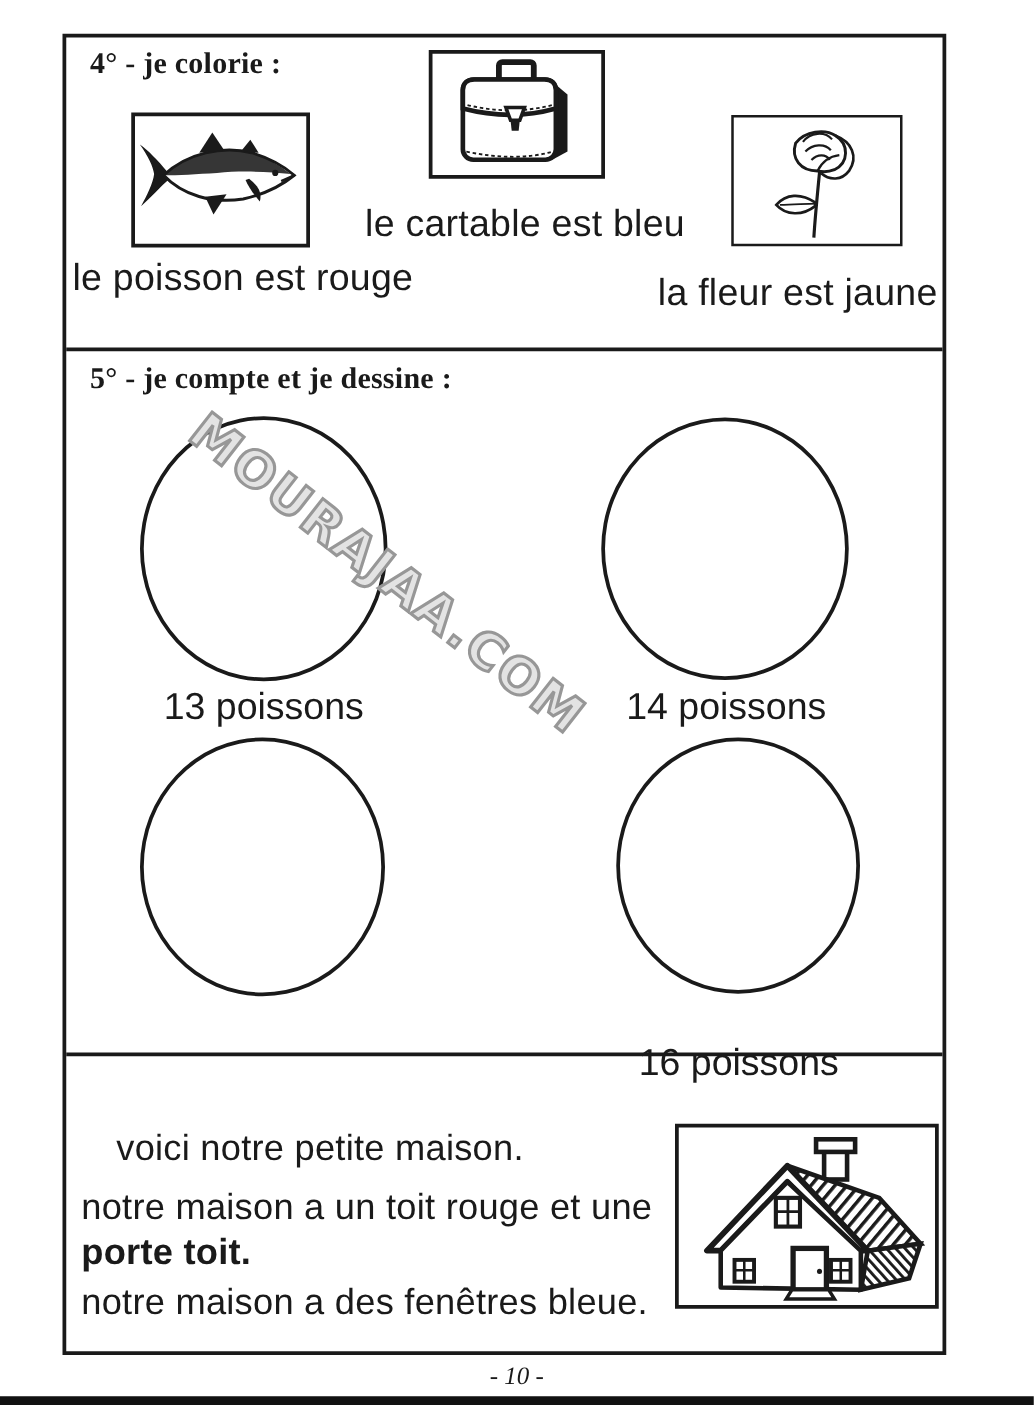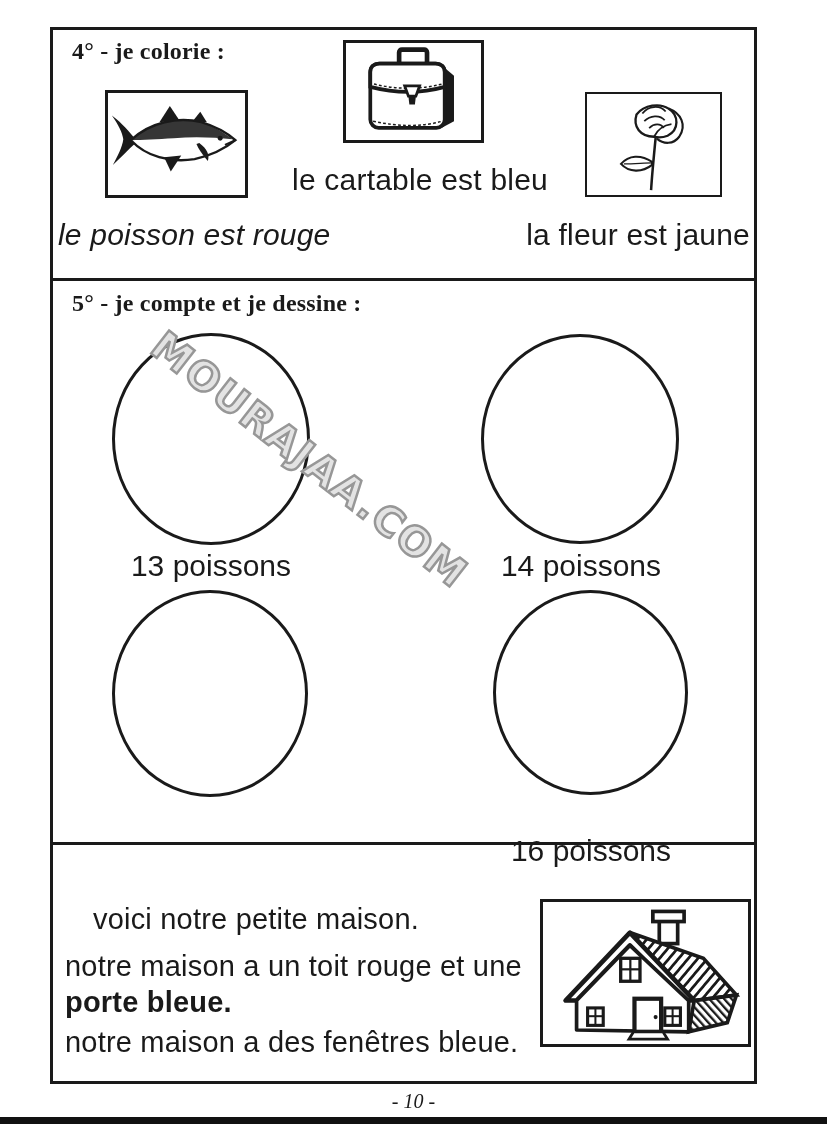--- a/index.html
+++ b/index.html
@@ -113,21 +113,21 @@
       <path d="M58 68 C46 60 34 61 26 70 C34 79 48 79 58 71 Z" fill="#ffffff" stroke="#1a1a1a" stroke-width="2.2"></path>
       <path d="M29 70 C40 70 50 69 58 69" stroke="#1a1a1a" stroke-width="1.4" fill="none"></path>
       <path d="M60 42 C46 42 38 32 42 19 C50 9 66 7 75 13 C86 20 86 35 74 41 C69 43 64 43 60 42 Z" fill="#ffffff" stroke="#1a1a1a" stroke-width="2.4"></path>
       <path d="M75 13 C88 18 94 30 86 42 C80 50 70 50 63 44" fill="none" stroke="#1a1a1a" stroke-width="2.2"></path>
       <path d="M48 18 C54 10 66 9 72 16 M50 26 C56 20 66 19 71 25 M55 33 C60 28 67 28 70 33" fill="none" stroke="#1a1a1a" stroke-width="1.8"></path>
       <path d="M60 42 C64 34 70 30 78 29" fill="none" stroke="#1a1a1a" stroke-width="1.8"></path>
     </svg>
   </div>
 
   <div class="cap" style="left:207px;top:133px;width:320px;text-align:center;">le cartable est bleu</div>
-  <div class="cap" style="left:5px;top:188px;font-style:italic;">le poisson est rouge</div>
+  <div class="cap" style="left:5px;top:176px;">le poisson est rouge</div>
   <div class="cap" style="right:4px;top:188px;text-align:right;">la fleur est jaune</div>
 
   <div class="divider" style="top:248px;"></div>
 
   <div class="sec-header" style="left:19px;top:260px;">5° - je compte et je dessine :</div>
 
   <div class="watermark">MOURAJAA.COM</div>
 
   <div class="circle" style="left:59px;top:303px;width:198px;height:212px;"></div>
   <div class="circle" style="left:428px;top:304px;width:198px;height:210px;"></div>
@@ -138,21 +138,21 @@
   <div class="circle" style="left:59px;top:560px;width:196px;height:207px;"></div>
   <div class="circle" style="left:440px;top:560px;width:195px;height:205px;"></div>
 
   <div class="circle-label" style="left:438px;top:804px;width:200px;">16 poissons</div>
 
   <div class="divider" style="top:812px;"></div>
 
 
   <div class="read-line" style="left:12px;top:873px;margin-left:28px;">voici notre petite maison.</div>
   <div class="read-line" style="left:12px;top:920px;">notre maison a un toit rouge et une</div>
-  <div class="read-line bold" style="left:12px;top:956px;">porte bleue.</div>
+  <div class="read-line bold" style="left:12px;top:956px;">porte toit.</div>
   <div class="read-line" style="left:12px;top:996px;">notre maison a des fenêtres bleue.</div>
 
   <div class="box" style="left:487px;top:869px;width:211px;height:148px;">
     <svg width="199" height="136" viewBox="0 0 210 148">
       <defs>
         <pattern id="hatch1" width="8" height="8" patternUnits="userSpaceOnUse" patternTransform="rotate(40)">
           <rect width="8" height="8" fill="#ffffff"></rect>
           <line x1="1.5" y1="0" x2="1.5" y2="8" stroke="#1a1a1a" stroke-width="3"></line>
         </pattern>
         <pattern id="hatch2" width="6" height="6" patternUnits="userSpaceOnUse" patternTransform="rotate(-42)">

